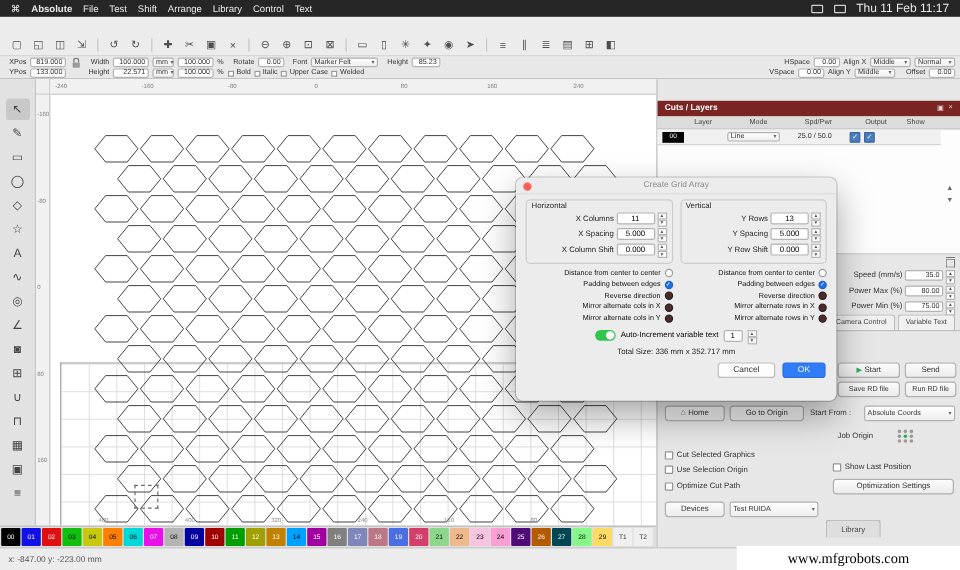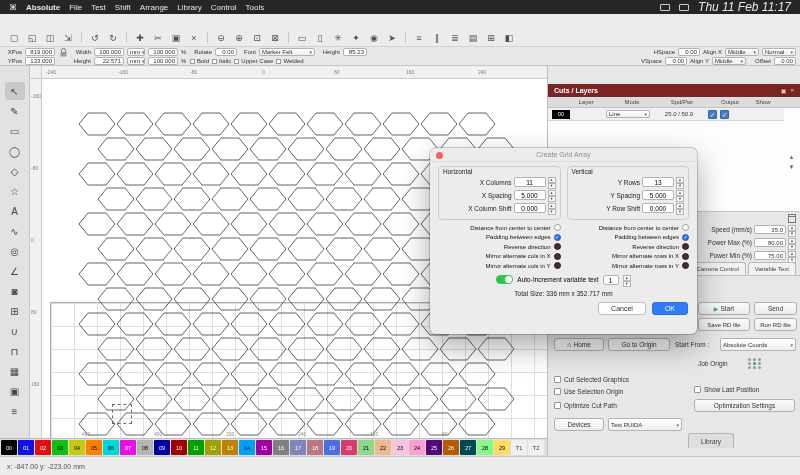--- a/index.html
+++ b/index.html
@@ -9,21 +9,21 @@
 
   
   .menubar { position:absolute; left:0; top:0; width:800px; height:14px; background:#262626; color:#e9e9e9;
              display:flex; align-items:center; gap:9px; padding:0 9px; font-size:8px; }
   .menubar .apple { font-size:8px; color:#f0f0f0; }
   .menubar .app { font-weight:bold; }
   .menubar .mitem { white-space:nowrap; }
   .menubar .spacer { flex:1; }
   .mbicon { width:10px; height:7px; border:1px solid #cfcfcf; border-radius:1px; }
   .mbicon.b:after { content:""; }
-  .menubar .clock { font-size:12px; white-space:nowrap;font-style:italic; }
+  .menubar .clock { font-size:10px; white-space:nowrap; }
 
   
   .titlebar { position:absolute; left:0; top:14px; width:800px; height:15px;
               background:linear-gradient(#eaeaea,#d9d9d9); border-bottom:1px solid #c0c0c0;
               display:flex; align-items:center; justify-content:center; font-size:9px; color:#4a4a4a; }
   .lights { position:absolute; left:8px; top:4px; display:flex; gap:5px; }
   .light { width:8px; height:8px; border-radius:50%; }
   .l-close { background:#ff5f57; } .l-min { background:#febc2e; } .l-zoom { background:#28c840; }
 
   
@@ -189,21 +189,21 @@
   <div class="menubar">
     <span class="apple">⌘</span>
     <span class="app mitem">Absolute</span>
     <span class="menu-items" style="display:flex;gap:9px;">
         <span class="mitem">File</span>
         <span class="mitem">Test</span>
         <span class="mitem">Shift</span>
         <span class="mitem">Arrange</span>
         <span class="mitem">Library</span>
         <span class="mitem">Control</span>
-        <span class="mitem">Tools</span>
+        <span class="mitem">Text</span>
       </span>
     <span class="spacer"></span>
     <span class="mbicon"></span>
     <span class="mbicon b"></span>
     <span class="clock">Thu 11 Feb 11:17</span>
   </div>
 
 
   <div class="toolbar1">
       <span class="tbicon">▢</span>
@@ -678,20 +678,21 @@
       <span class="swatch" style="background: rgb(0, 71, 84); color: rgb(255, 255, 255);">27</span>
       <span class="swatch" style="background: rgb(134, 250, 136); color: rgb(0, 0, 0);">28</span>
       <span class="swatch" style="background: rgb(255, 219, 102); color: rgb(0, 0, 0);">29</span>
       <span class="swatch" style="background: rgb(239, 239, 239); color: rgb(51, 51, 51);">T1</span>
       <span class="swatch" style="background: rgb(239, 239, 239); color: rgb(51, 51, 51);">T2</span>
     </div>
 
   <div class="statusbar">
     <span>x: -847.00  y: -223.00 mm</span>
   </div>
+  <div class="watermark">www.mfgrobots.com</div>
 
   <div class="dialog">
     <div class="dlg-title">
       <span class="dlg-close"></span>
       <span>Create Grid Array</span>
     </div>
     <div class="dlg-body">
       <div class="groups">
         <div class="group">
           <span class="gtitle">Horizontal</span>

